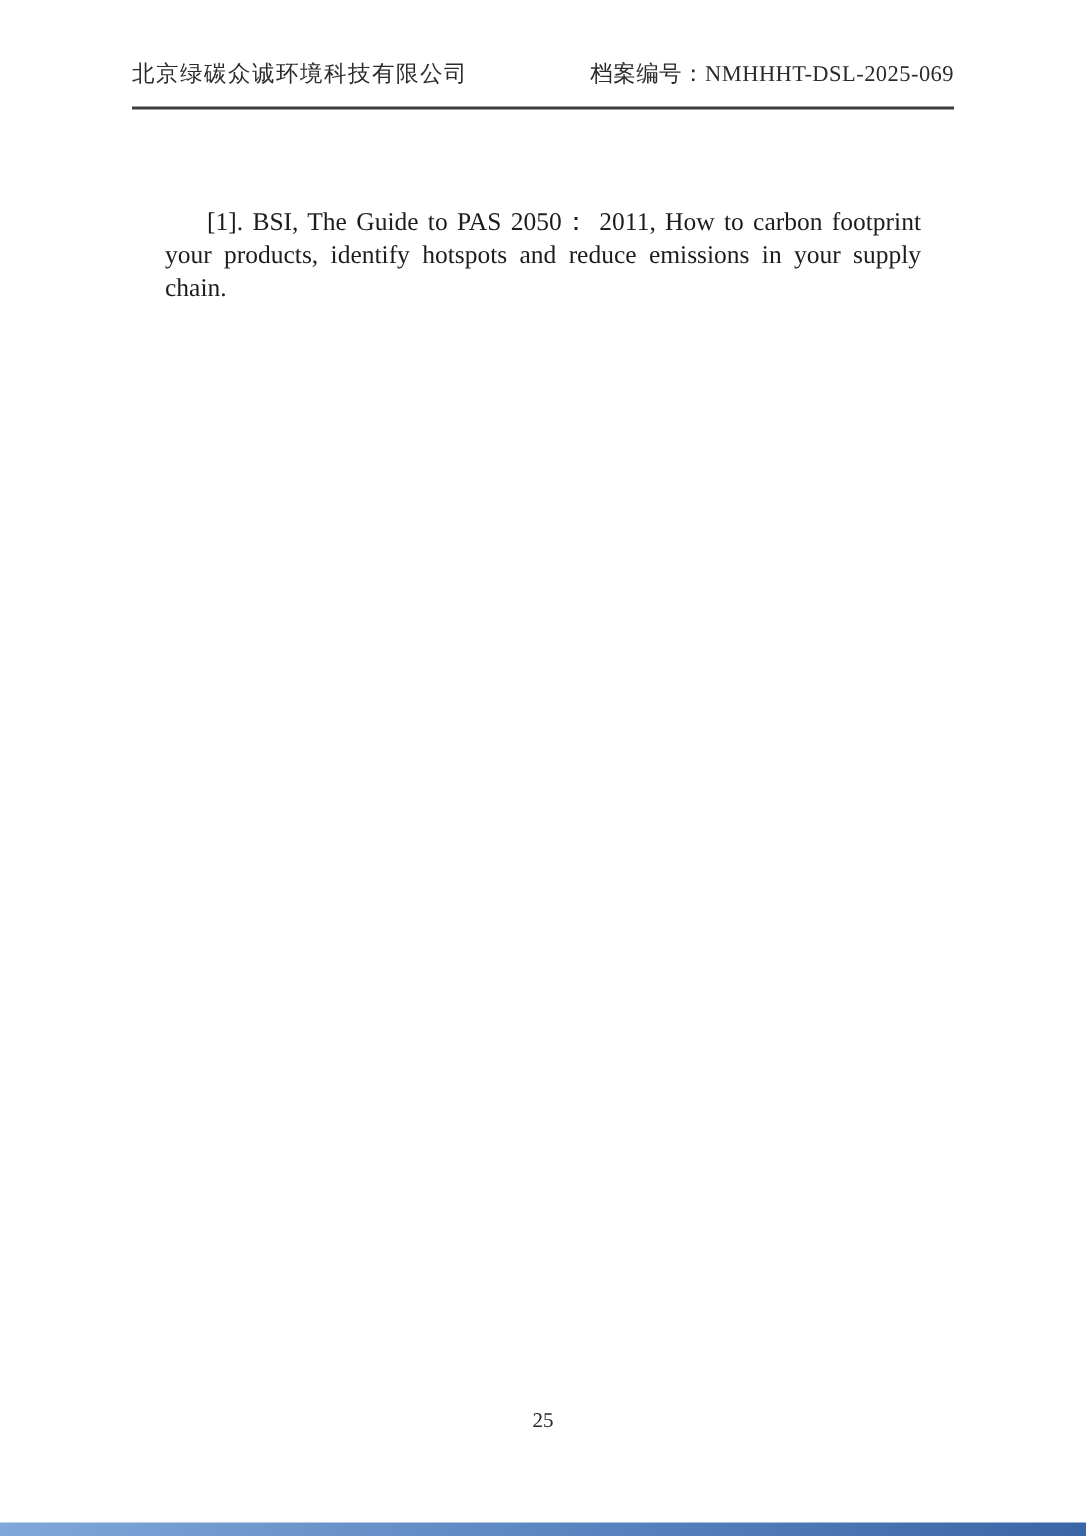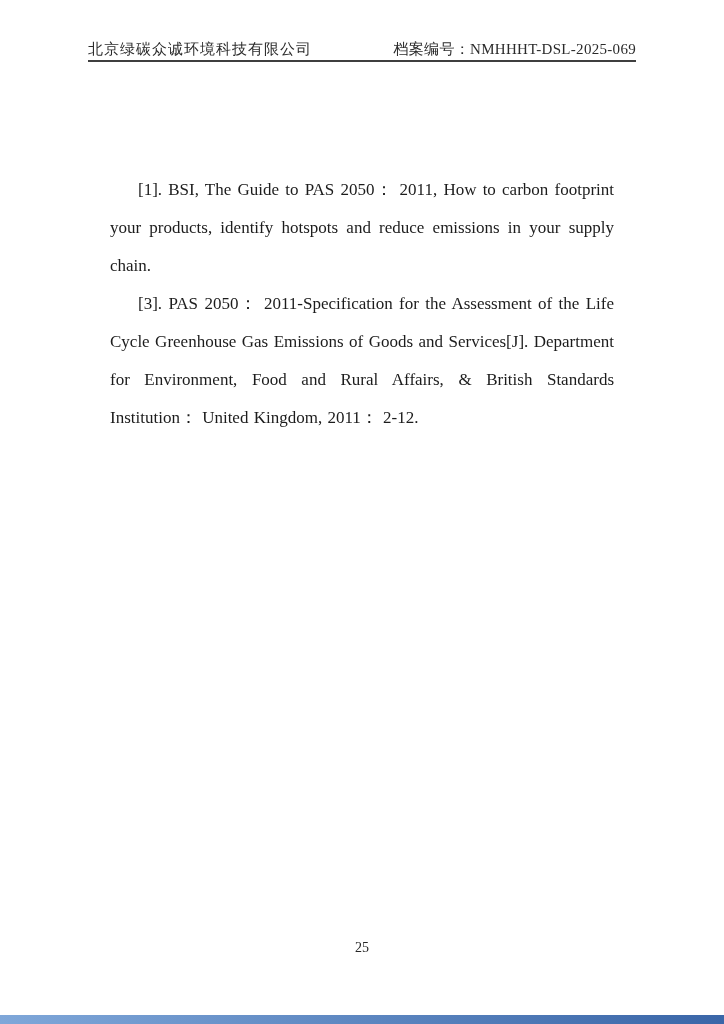--- a/index.html
+++ b/index.html
@@ -17,21 +17,21 @@
     color: #1c1c1c;
   }
   .header {
     position: absolute;
     top: 40px;
     left: 88px;
     right: 88px;
     display: flex;
     justify-content: space-between;
     align-items: flex-end;
-    padding-bottom: 1px;
+    padding-bottom: 12px;
     border-bottom: 2px solid #3f3f3f;
     font-size: 15px;
     color: #2b2b2b;
     letter-spacing: 1px;
   }
   .header .doc-no {
     letter-spacing: 0.3px;
   }
   .doc-title {
     position: absolute;
@@ -43,24 +43,23 @@
     font-weight: bold;
     letter-spacing: 4px;
     color: #141414;
   }
   .refs {
     position: absolute;
     top: 137px;
     left: 110px;
     width: 504px;
     font-size: 17px;
-    line-height: 38px;
+    line-height: 22px;
     text-align: justify;
     color: #1c1c1c;
-    margin-top: 34px;
   }
   .refs p {
     margin: 0;
     padding: 0;
     text-indent: 28px;
     word-spacing: 1px;
   }
   .page-number {
     position: absolute;
     top: 940px;
@@ -86,20 +85,19 @@
   <div class="header">
     <span class="company">北京绿碳众诚环境科技有限公司</span>
     <span class="doc-no">
       <span>档案编号：</span><span>NMHHHT-DSL-2025-069</span>
     </span>
   </div>
 
 
   <div class="refs">
     <p>[1]. BSI, The Guide to PAS 2050： 2011, How to carbon footprint your products, identify hotspots and reduce emissions in your supply chain.</p>
-    <p>[3]. PAS 2050： 2011-Specification for the Assessment of the Life Cycle Greenhouse Gas Emissions of Goods and Services[J]. Department for Environment, Food and Rural Affairs, &amp; British Standards Institution： United Kingdom, 2011： 2-12.</p>
   </div>
 
   <div class="page-number">25</div>
 
   <div class="footer-bar" style="background: linear-gradient(90deg, rgb(127, 167, 217), rgb(58, 102, 168));"></div>
 
 </div>
 
 </body></html>

